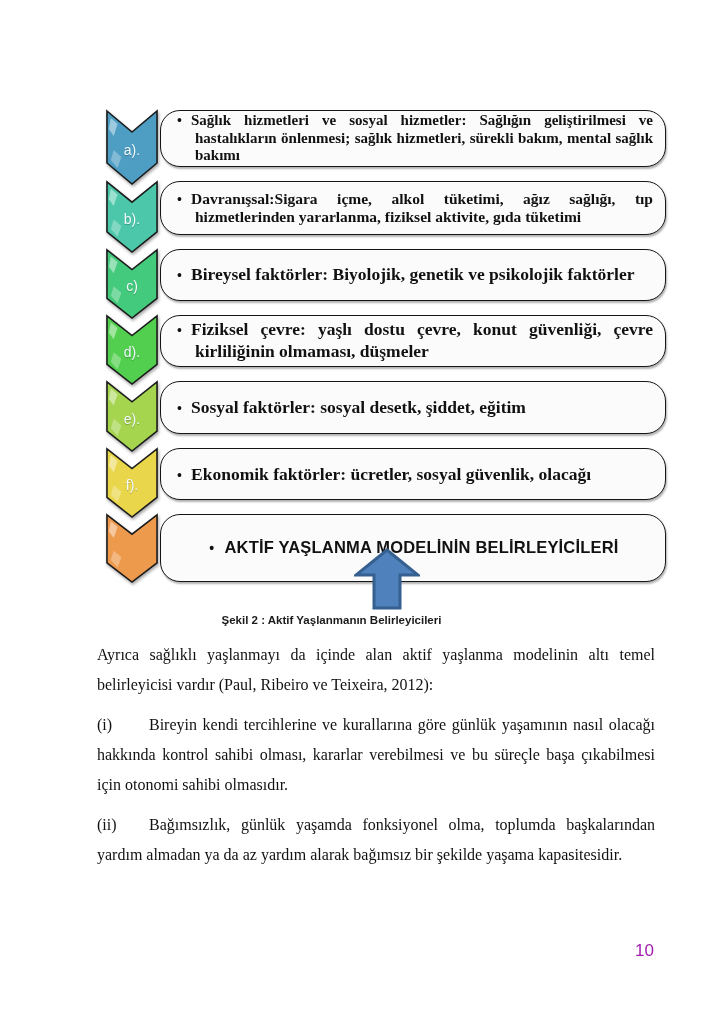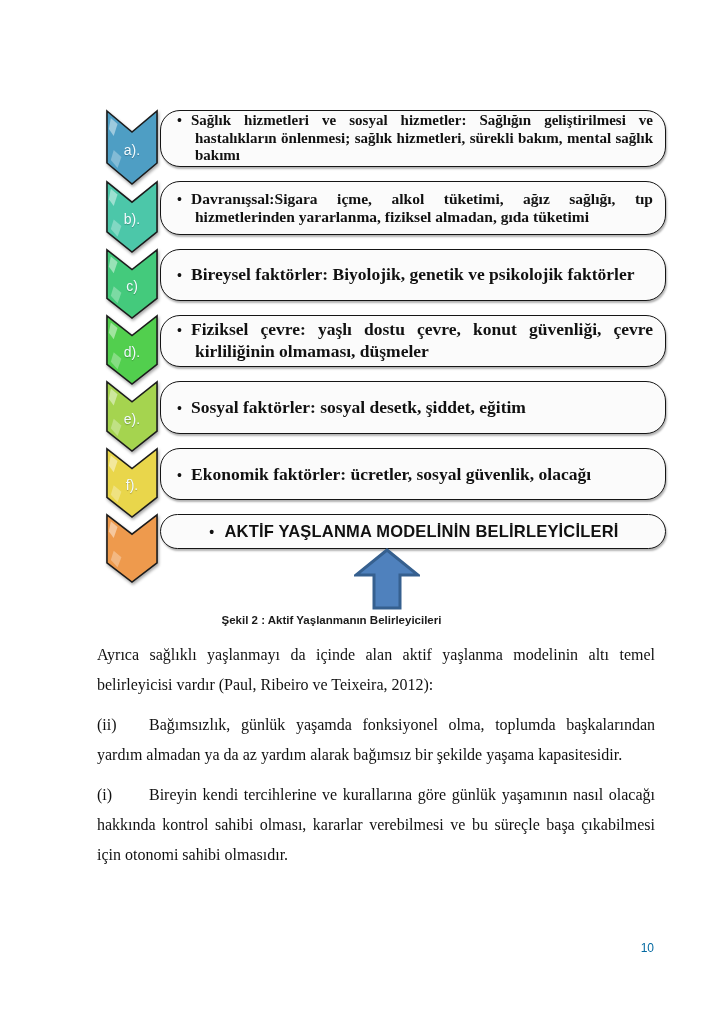--- a/index.html
+++ b/index.html
@@ -8,21 +8,21 @@
     width:724px;height:1024px;
     background:#ffffff;
     overflow:hidden;
     font-family:"Liberation Serif","DejaVu Serif",serif;
     color:#111;
   }
   
   .figure{position:absolute;left:106px;top:110px;width:560px;}
   .row{display:flex;align-items:stretch;margin-bottom:14px;position:relative;}
   .r0{height:57px}.r1{height:54px}.r2{height:52px}.r3{height:52px}
-  .r4{height:53px}.r5{height:52px}.rf{height:35px;margin-bottom:14px}
+  .r4{height:53px}.r5{height:52px}.rf{height:68px;margin-bottom:14px}
   .chev{position:relative;width:52px;flex:0 0 52px;}
   .chev svg{position:absolute;top:0;left:0;width:52px;overflow:visible;
             filter:drop-shadow(1px 2px 1.5px rgba(0,0,0,.35));}
   .r0 .chev svg{height:75px}.r1 .chev svg{height:72px}
   .r2 .chev svg{height:70px}.r3 .chev svg{height:70px}
   .r4 .chev svg{height:71px}.r5 .chev svg{height:70px}
   .rf .chev svg{height:69px}
   .chev-shape{stroke:#1b1b1b;stroke-width:1.6;vector-effect:non-scaling-stroke;}
   .gloss{fill:rgba(255,255,255,.45);}
   .gloss2{fill:rgba(255,255,255,.30);}
@@ -65,21 +65,21 @@
   }
   
   .bodytext{position:absolute;left:97px;top:640px;width:558px;font-size:16px;}
   .bodytext p{margin:0 0 10px 0;line-height:30px;text-align:justify;}
   .bodytext p.head{font-weight:700;margin:2px 0 10px 0;}
   .num{display:inline-block;width:52px;}
   
   .pagenum{
     position:absolute;top:941px;right:70px;
     font-family:"Liberation Sans",sans-serif;
-    font-size:12px;color:#0369a1;
+    font-size:17px;color:#a21caf;
   }
 </style>
 </head>
 <body>
 
 <div class="page">
 
   <div class="figure">
 
     <div class="row r0">
@@ -99,21 +99,21 @@
     <div class="row r1">
       <div class="chev">
         <svg viewBox="0 0 54 75" preserveAspectRatio="none">
           <polygon class="chev-shape" points="1,1 27,22 53,1 53,53 27,74 1,53" fill="#4cc7a9"></polygon>
           <polygon class="gloss" points="5,8 12,14 8,26 3,19"></polygon>
           <polygon class="gloss2" points="8,40 16,47 12,58 5,50"></polygon>
         </svg>
         <span class="chev-label">b).</span>
       </div>
       <div class="ibox">
-        <p class="box-text"><span class="bullet">•</span><span>Davranışsal:Sigara içme, alkol tüketimi, ağız sağlığı, tıp hizmetlerinden yararlanma, fiziksel almadan, gıda tüketimi</span></p>
+        <p class="box-text"><span class="bullet">•</span><span>Davranışsal:Sigara içme, alkol tüketimi, ağız sağlığı, tıp hizmetlerinden yararlanma, fiziksel aktivite, gıda tüketimi</span></p>
       </div>
     </div>
 
     <div class="row r2">
       <div class="chev">
         <svg viewBox="0 0 54 75" preserveAspectRatio="none">
           <polygon class="chev-shape" points="1,1 27,22 53,1 53,53 27,74 1,53" fill="#44ca7c"></polygon>
           <polygon class="gloss" points="5,8 12,14 8,26 3,19"></polygon>
           <polygon class="gloss2" points="8,40 16,47 12,58 5,50"></polygon>
         </svg>
@@ -182,19 +182,19 @@
   </div>
 
   <svg class="up-arrow" viewBox="0 0 66 62">
     <polygon points="33,2 64,27 46,27 46,60 20,60 20,27 2,27" stroke="#36608f" stroke-width="3" stroke-linejoin="miter" fill="#4f81bd"></polygon>
   </svg>
 
   <div class="caption">Şekil 2 : Aktif Yaşlanmanın Belirleyicileri</div>
 
   <div class="bodytext">
     <p>Ayrıca sağlıklı yaşlanmayı da içinde alan aktif yaşlanma modelinin altı temel belirleyicisi vardır (Paul, Ribeiro ve Teixeira, 2012):</p>
+    <p><span class="num">(i)</span><span>Bireyin kendi tercihlerine ve kurallarına göre günlük yaşamının nasıl olacağı hakkında kontrol sahibi olması, kararlar verebilmesi ve bu süreçle başa çıkabilmesi için otonomi sahibi olmasıdır.</span></p>
     <p><span class="num">(ii)</span><span>Bağımsızlık, günlük yaşamda fonksiyonel olma, toplumda başkalarından yardım almadan ya da az yardım alarak bağımsız bir şekilde yaşama kapasitesidir.</span></p>
-    <p><span class="num">(i)</span><span>Bireyin kendi tercihlerine ve kurallarına göre günlük yaşamının nasıl olacağı hakkında kontrol sahibi olması, kararlar verebilmesi ve bu süreçle başa çıkabilmesi için otonomi sahibi olmasıdır.</span></p>
   </div>
 
   <div class="pagenum">10</div>
 
 </div>
 
 </body></html>

